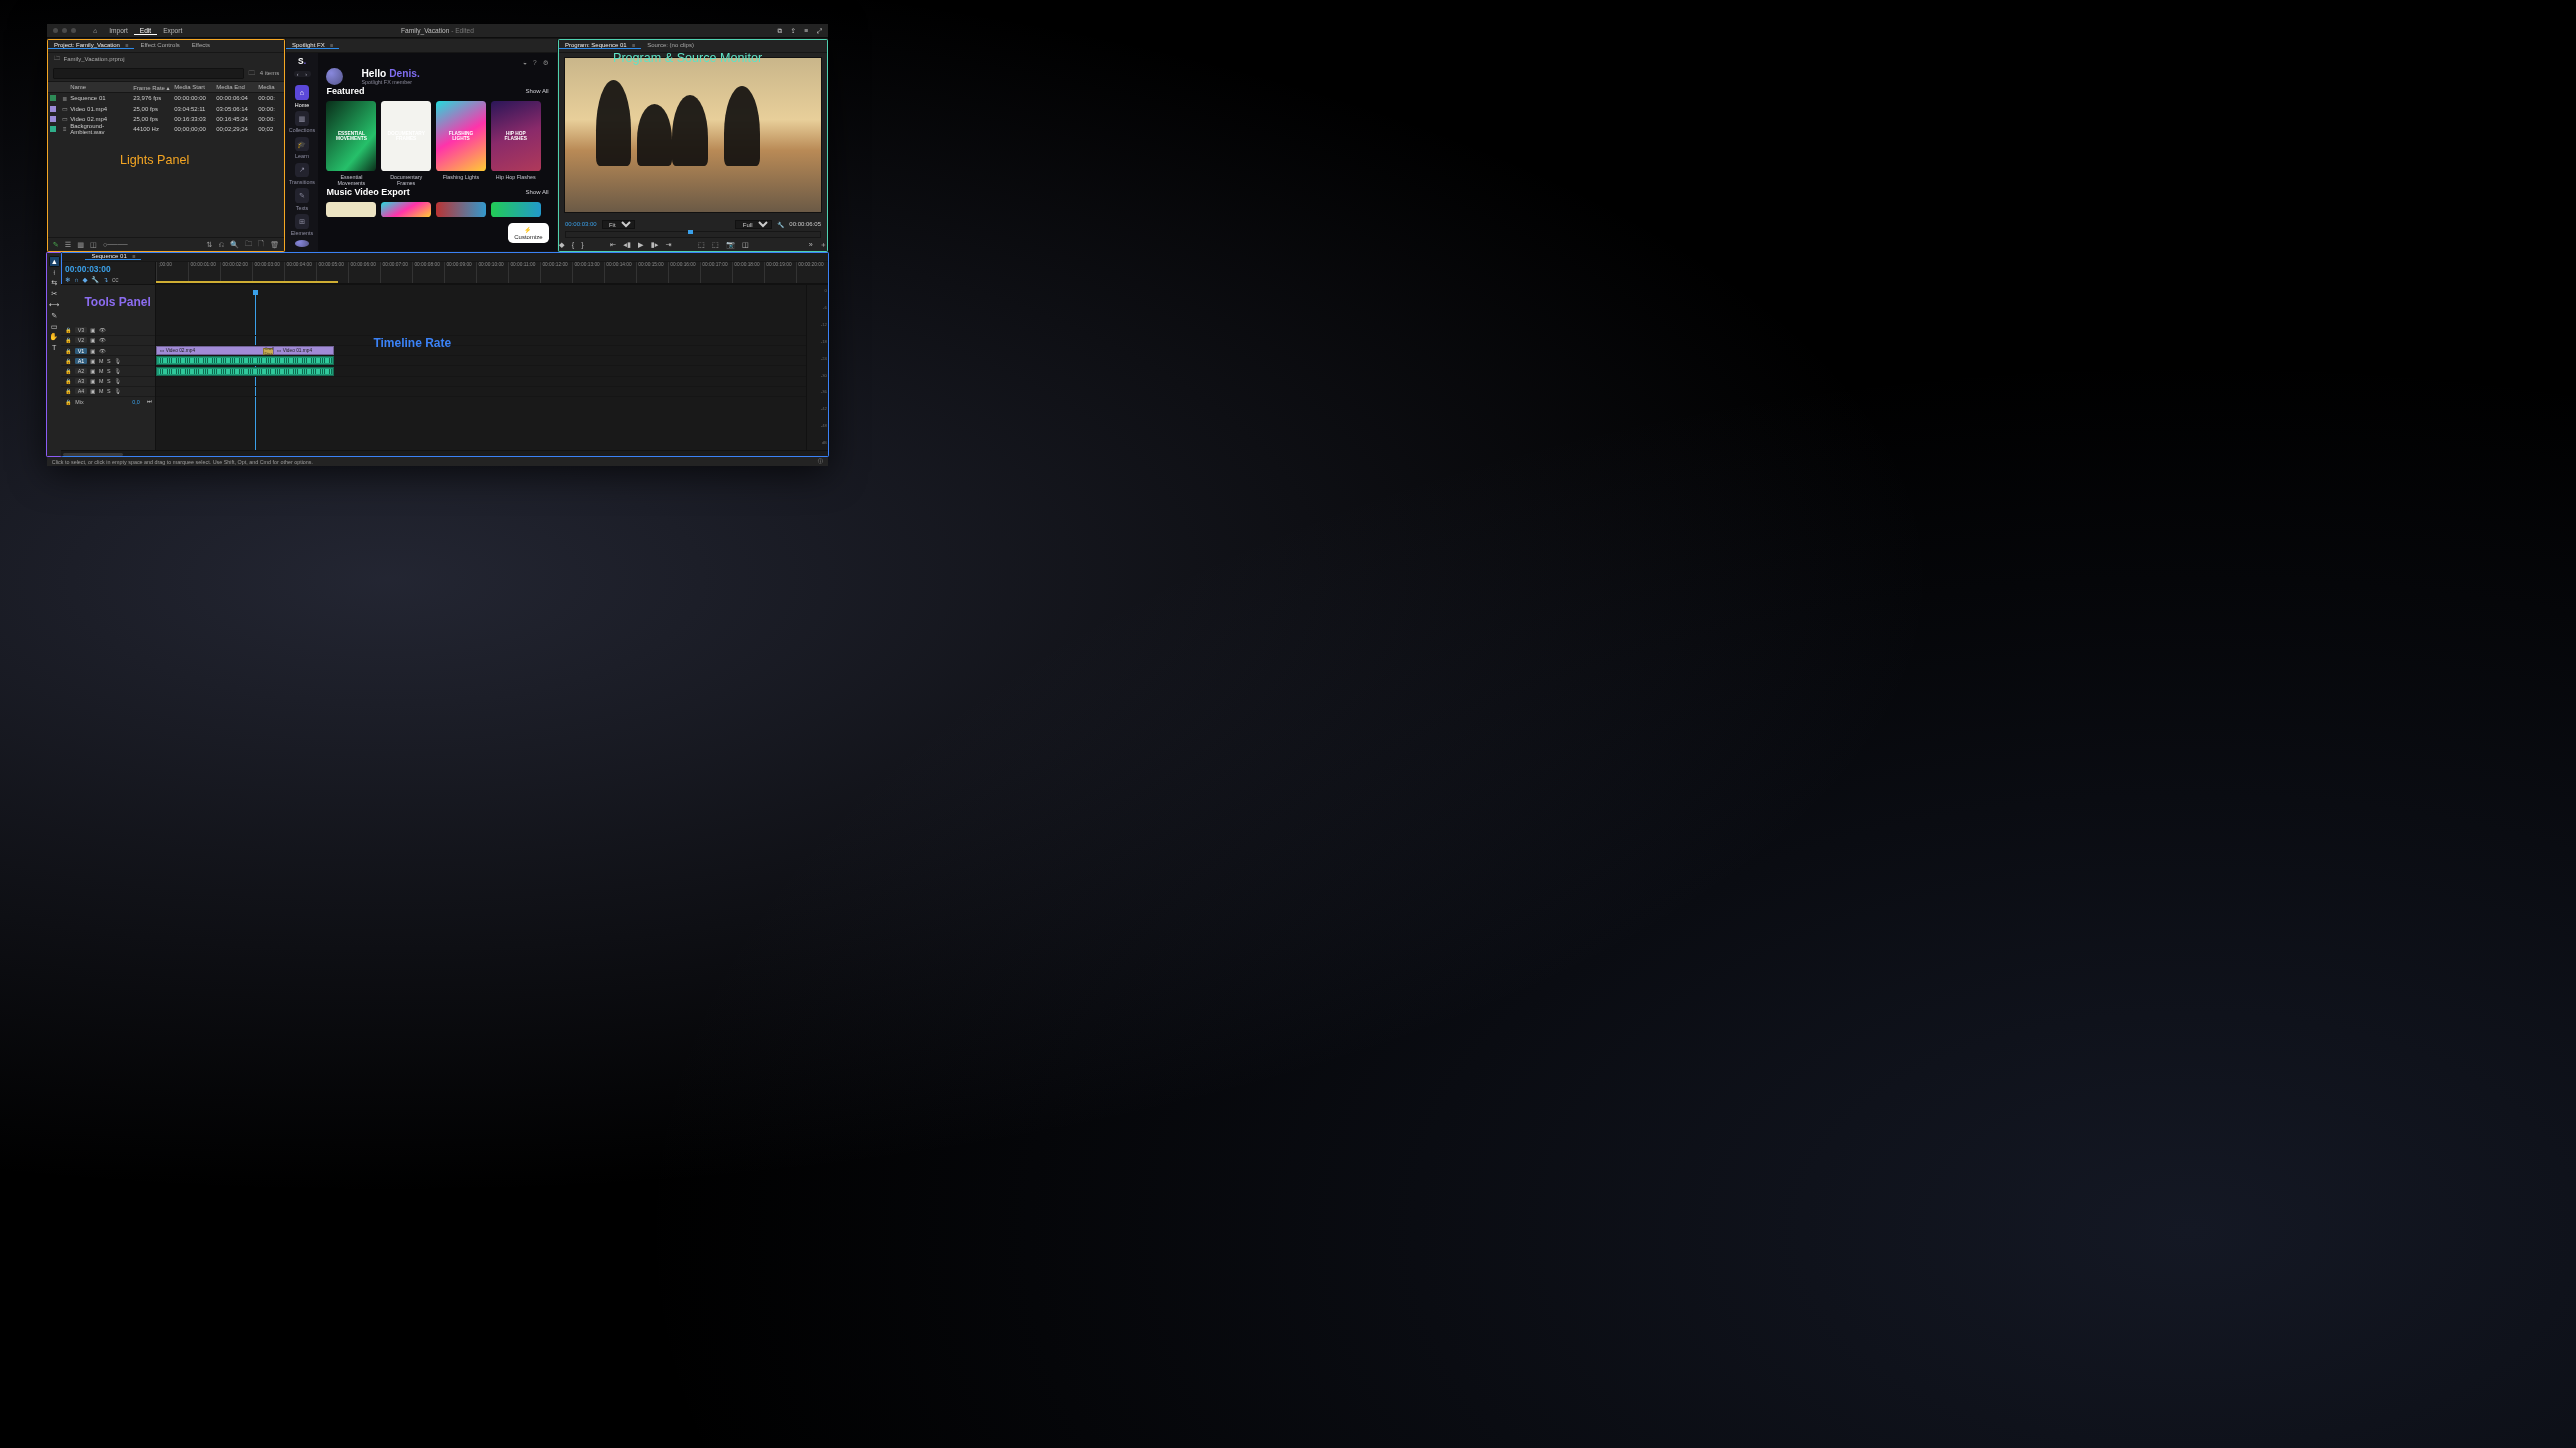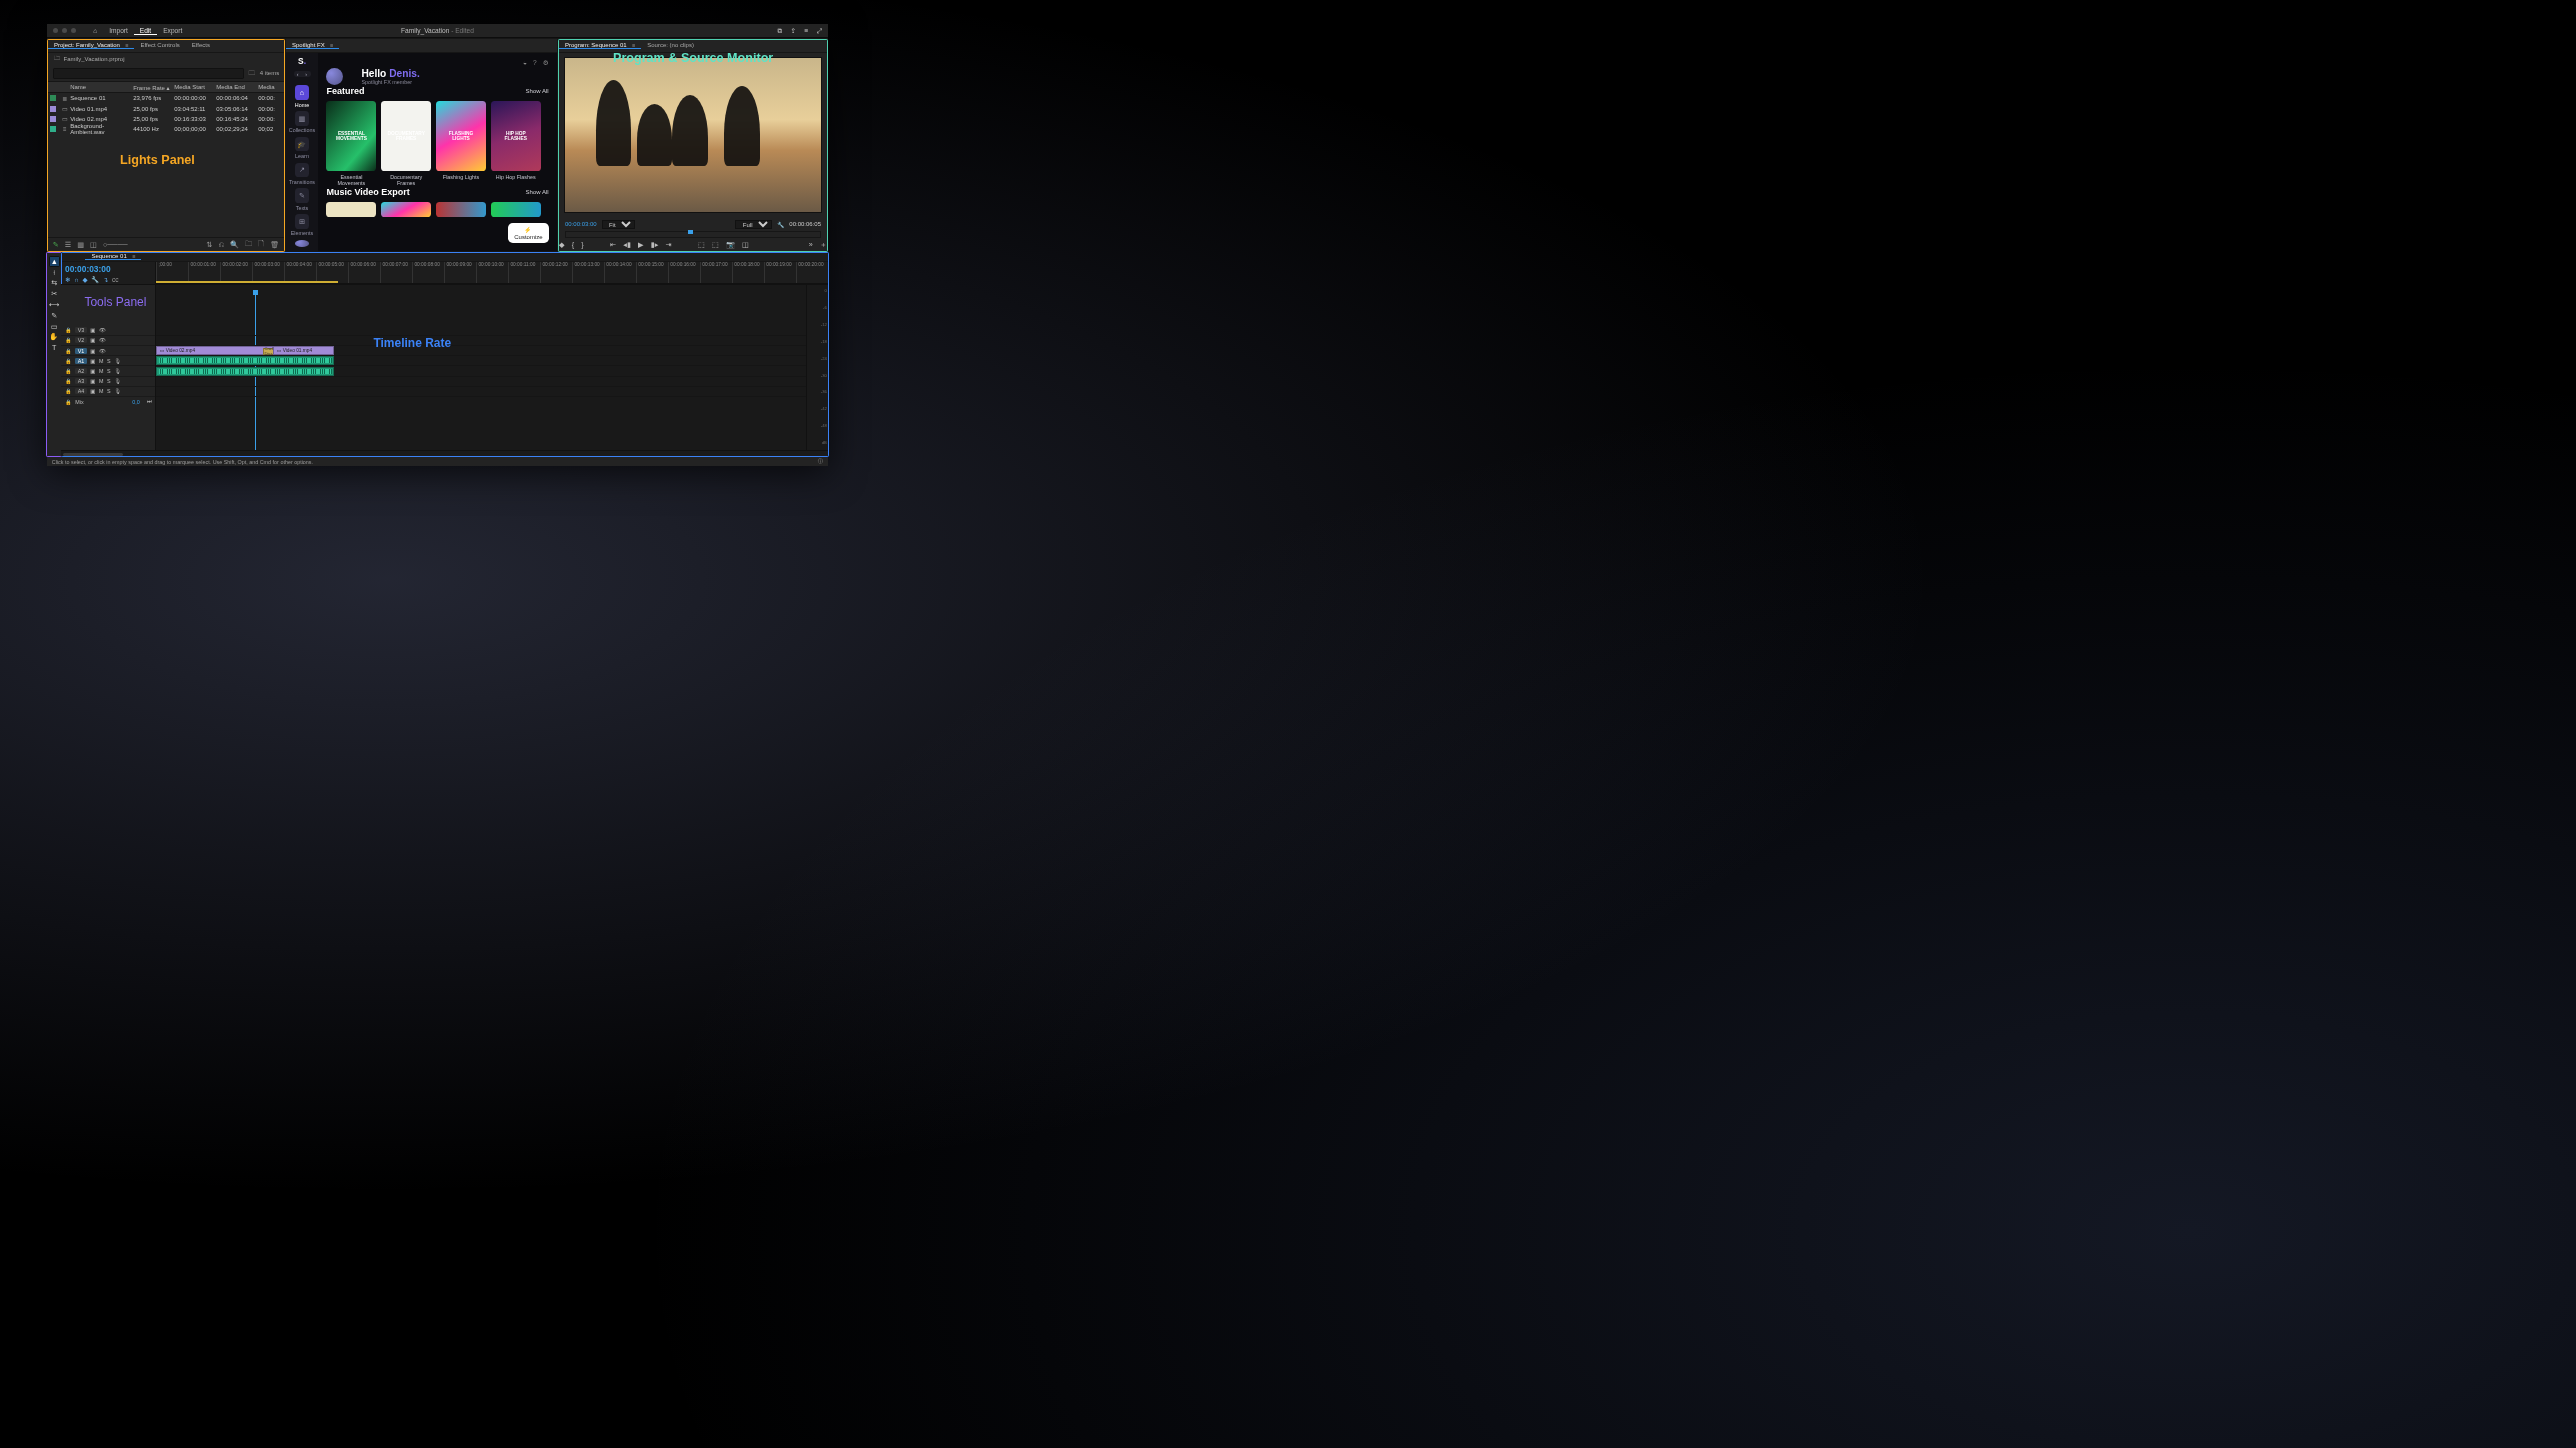--- a/index.html
+++ b/index.html
@@ -35,21 +35,21 @@
 .list-header{color:#bbb;background:#2f2f2f;border-top:0.6px solid #161616;border-bottom:0.6px solid #161616}
 .list-row{align-items:center;height:10.2px}
 .col-chip{width:9.6px}
 .chip{width:6px;height:6px;display:block}
 .col-icon{width:10.8px;text-align:center;color:#9c9c9c;font-size:6px}
 .col-name{flex:1}
 .col-fr{width:41px}
 .col-ms{width:42px}
 .col-me{width:42px}
 .col-md{width:24px;overflow:hidden;white-space:nowrap}
-.annot{position:absolute;font-weight:700;font-size:12.6px;pointer-events:none}
+.annot{position:absolute;font-weight:400;font-size:12.6px;pointer-events:none}
 .project .annot{color:#f5a623;left:72px;top:114px}
 .project-footer{margin-top:auto;height:14.4px;border-top:0.6px solid #161616;display:flex;align-items:center;padding:0 4.8px;gap:6px;color:#999;font-size:7.2px}
 .project-footer .spacer{flex:1}
 .spotlight{width:273px;background:#0c0c10;display:flex;color:#d5d5dd}
 .sp-side{width:32px;background:#131318;display:flex;flex-direction:column;align-items:center;padding-top:3.6px;font-size:5.4px;color:#aab}
 .sp-side .logo{font-weight:800;color:#fff;font-size:8.4px;margin-bottom:4.8px}
 .sp-nav{width:17px;height:9.6px;background:#1e1e25;border-radius:2.4px;display:flex;align-items:center;justify-content:space-around;font-size:5.4px;margin-bottom:4.8px}
 .sp-item{display:flex;flex-direction:column;align-items:center;gap:1.8px;margin:3.6px 0;cursor:pointer;color:#8f8fa3}
 .sp-item.active{color:#fff}
 .sp-item .ic{width:14.4px;height:14.4px;background:#23232e;border-radius:3.6px;display:flex;align-items:center;justify-content:center;font-size:7.2px}
@@ -118,21 +118,21 @@
 .clip.v{background:#a18bd6;color:#222}
 .clip.a{background:#1f9a76}
 .clip.a::after{content:"";position:absolute;inset:1.2px;background:repeating-linear-gradient(90deg,#2fc79a 0 1.2px,#0d6a4f 1.2px 1.8px)}
 .xdis{position:absolute;left:106px;width:19px;height:7.2px;top:1.2px;background:#c8ab52;font-size:4.2px;color:#333;display:flex;align-items:center;justify-content:center;border:0.6px solid #8f7a33}
 .mixrow{height:10.2px;display:flex;align-items:center;gap:3.6px;padding:0 3.6px;font-size:5.4px;color:#bbb}
 .dblevel{color:#3aa0e9;margin-left:auto;margin-right:3.6px}
 .meter{width:21.6px;background:#1a1a1a;border-left:0.6px solid #111;position:relative;font-size:4.2px;color:#666}
 .meter .lab{position:absolute;right:1.2px}
 .statusbar{height:9.6px;background:#232323;border-top:0.6px solid #111;display:flex;align-items:center;padding:0 4.8px;font-size:5.4px;color:#9c9c9c}
 .statusbar .info{margin-left:auto}
-.tools-annot{position:absolute;left:23px;top:43px;color:#8b6cf0;font-weight:400;font-size:12px;pointer-events:none}
+.tools-annot{position:absolute;left:23px;top:43px;color:#8b6cf0;font-weight:700;font-size:12px;pointer-events:none}
 .tl-annot{position:absolute;left:312px;top:84px;color:#3b82f6;font-weight:700;font-size:12px;pointer-events:none}
 .scroll-h{height:6px;background:#1a1a1a;border-top:0.6px solid #111;position:relative}
 .scroll-h .thumb{position:absolute;left:1.2px;top:1.2px;height:3.6px;width:60px;background:#3a3a3a;border-radius:1.8px}
 </style>
 </head>
 <body>
 <div class="overlay-bg"></div>
 
 <div class="app">
 

